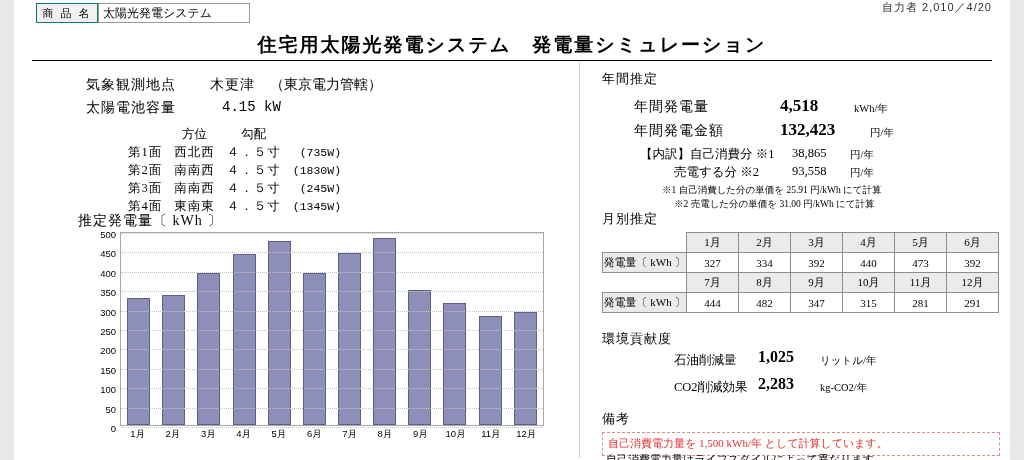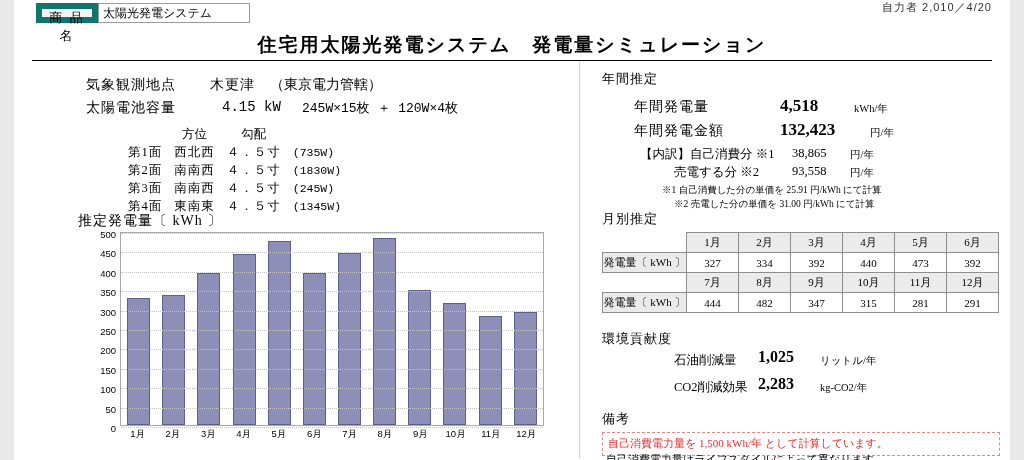--- a/index.html
+++ b/index.html
@@ -16,22 +16,22 @@
     background: #ffffff;
     overflow: hidden;
   }
   
   .topbar {
     position: absolute; left: 0; top: 0; width: 996px; height: 26px;
   }
   .prod-label {
     position: absolute; left: 22px; top: 3px;
     width: 62px; height: 20px;
-    border: 6px solid #0f766e; background: #f2f2f2;
-    font-size: 13px; line-height: 18px; text-align: center;
+    border: 1px solid #0f766e; background: #f2f2f2;
+    font-size: 11px; line-height: 18px; text-align: center;
     letter-spacing: 2px;
     color: #000;
   }
   .prod-input {
     position: absolute; left: 84px; top: 3px;
     width: 152px; height: 20px;
     border: 1px solid #9a9a9a; background: #ffffff;
     font-size: 12px; line-height: 18px; padding-left: 4px;
     color: #000;
   }
@@ -68,21 +68,21 @@
   .panel-table {
     position: absolute; left: 108px; top: 126px;
     font-size: 12.5px; color: #000;
     font-family: "Liberation Serif", serif;
     border-collapse: collapse;
   }
   .panel-table th { font-weight: normal; padding: 0 6px 1px 6px; text-align: center; }
   .panel-table td { padding: 0 6px 1px 6px; white-space: nowrap; }
   .panel-table td.c1 { text-align: left; letter-spacing: 1px; }
   .panel-table td.c2 { text-align: center; letter-spacing: 1px; }
-  .panel-table td.c3 { text-align: left; font-family: "Liberation Mono", monospace; font-size: 11.5px;}
+  .panel-table td.c3 { text-align: right; font-family: "Liberation Mono", monospace; font-size: 11.5px;}
 
   .chart-title {
     position: absolute; left: 64px; top: 212px;
     font-size: 14px; letter-spacing: 1px; color: #000;
     font-family: "Liberation Serif", serif;
   }
   
   .chart-wrap {
     position: absolute; left: 64px; top: 230px;
     width: 480px; height: 228px;
@@ -179,21 +179,20 @@
   <div class="title">住宅用太陽光発電システム　発電量シミュレーション</div>
   <div class="hr-main"></div>
   <div class="vdiv"></div>
 
   <div class="l-row lbl1">気象観測地点</div>
   <div class="l-row val1">木更津</div>
   <div class="l-row val1b">（東京電力管轄）</div>
 
   <div class="l-row lbl2">太陽電池容量</div>
   <div class="l-row val2">4.15 kW</div>
-  <div class="l-row val2b">245W×15枚 ＋ 120W×4枚</div>
 
   <table class="panel-table">
     <tbody>
         <tr>
       <th></th>
       <th>方位</th>
       <th>勾配</th>
       <th></th>
     </tr>
     <tr>

